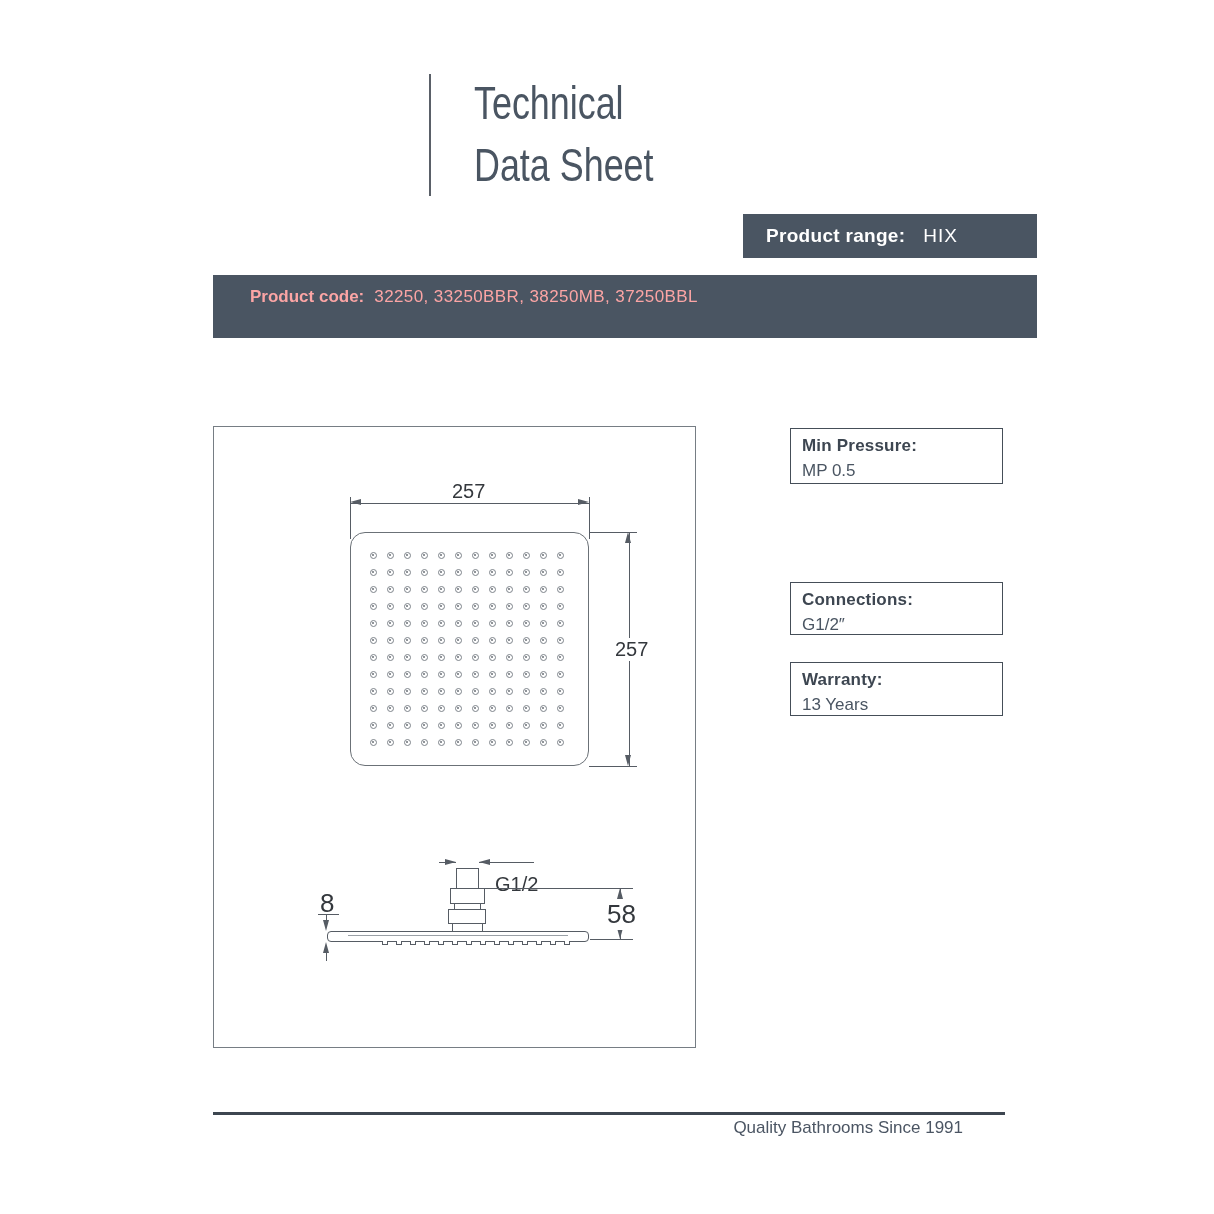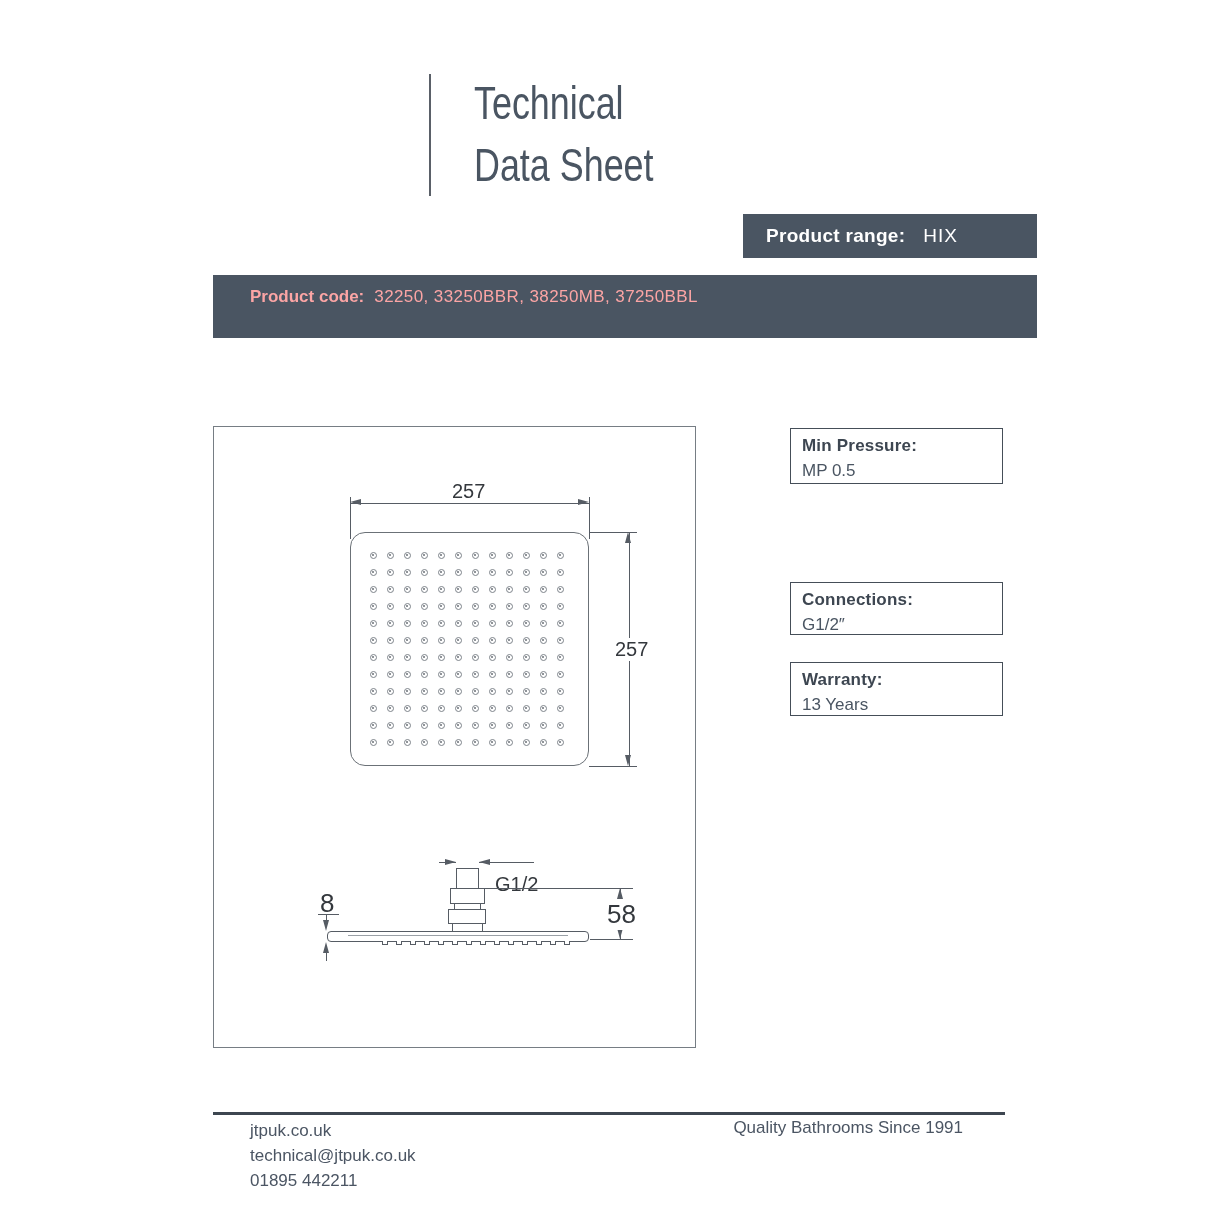--- a/index.html
+++ b/index.html
@@ -311,20 +311,15 @@
   <div class="spec-box" style="top:582px;height:53px;">
     <div class="spec-label">Connections:</div>
     <div class="spec-value">G1/2″</div>
   </div>
   <div class="spec-box" style="top:662px;height:54px;">
     <div class="spec-label">Warranty:</div>
     <div class="spec-value">13 Years</div>
   </div>
 
   <div class="footer-rule"></div>
-  <div class="footer-left">
-    <div>jtpuk.co.uk</div>
-    <div>technical@jtpuk.co.uk</div>
-    <div>01895 442211</div>
-  </div>
   <div class="footer-tagline">Quality Bathrooms Since 1991</div>
 
 </div>
 
 </body></html>

